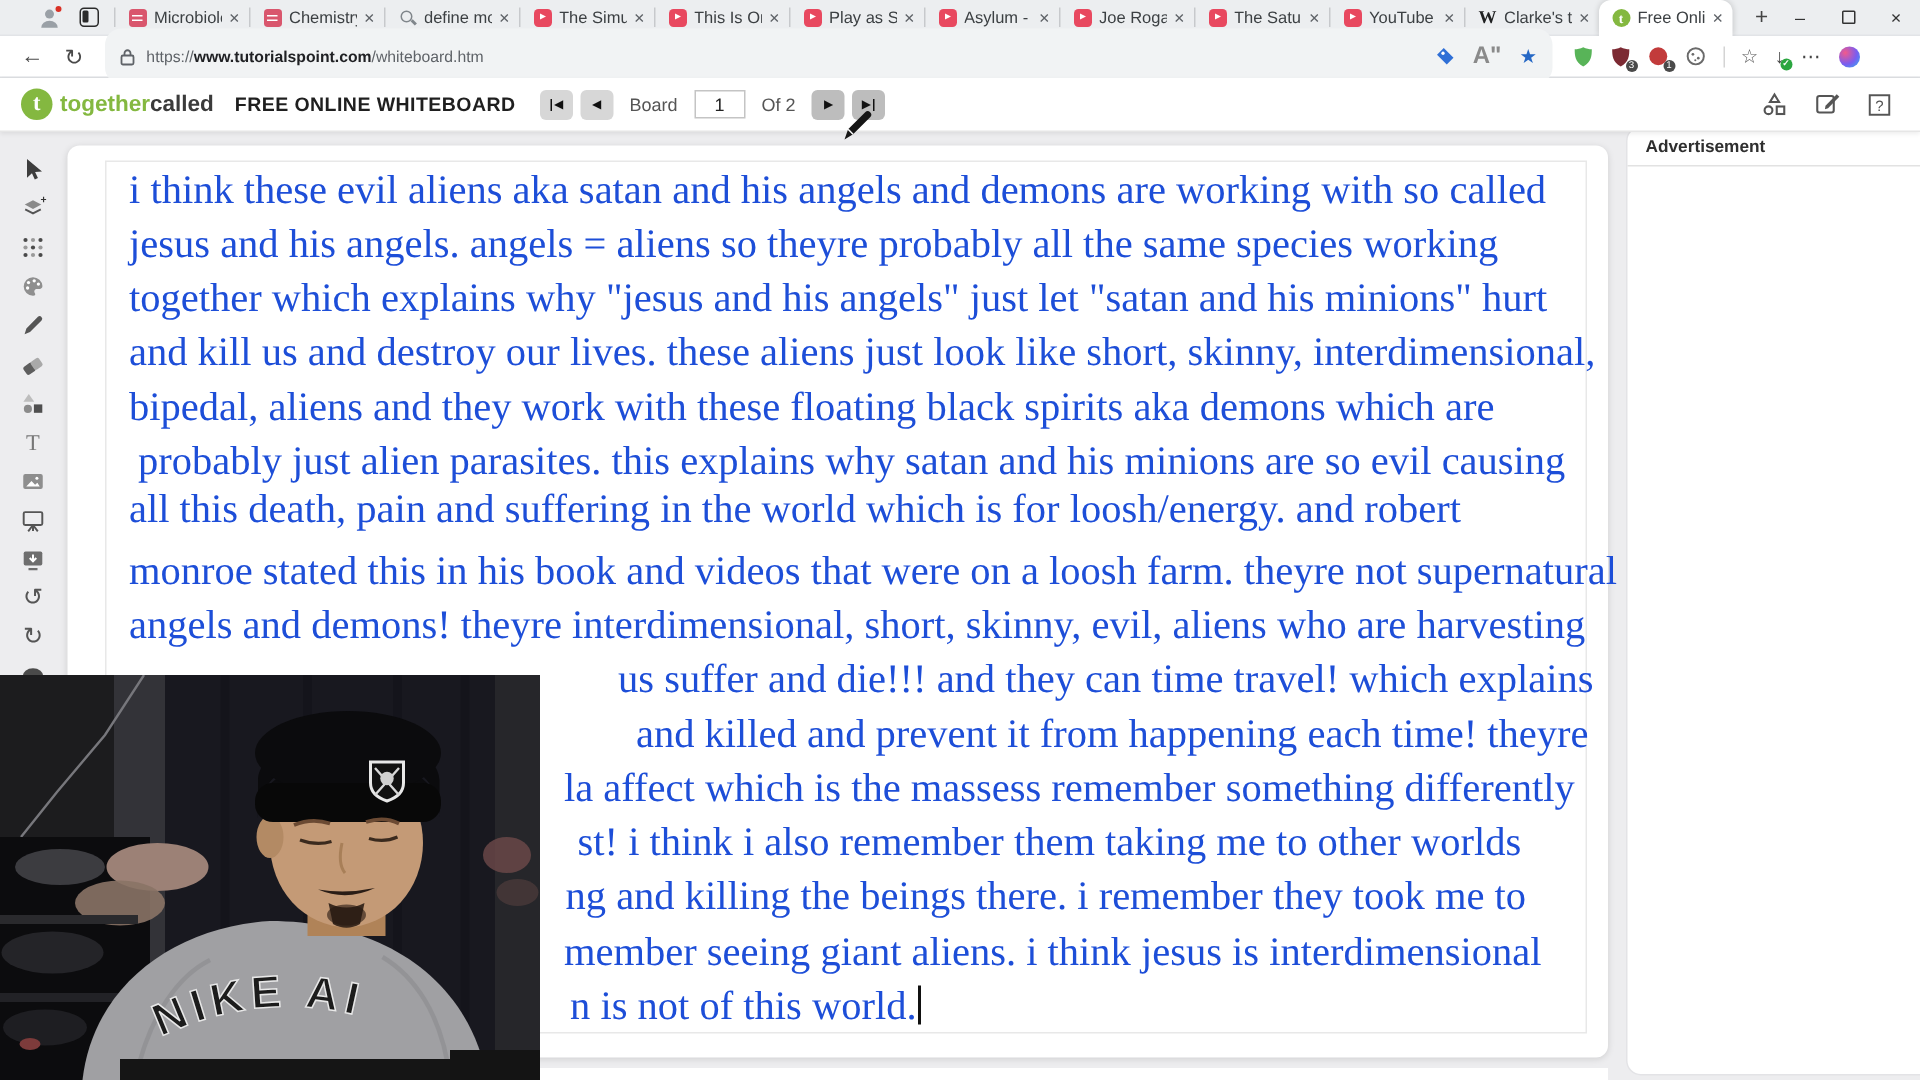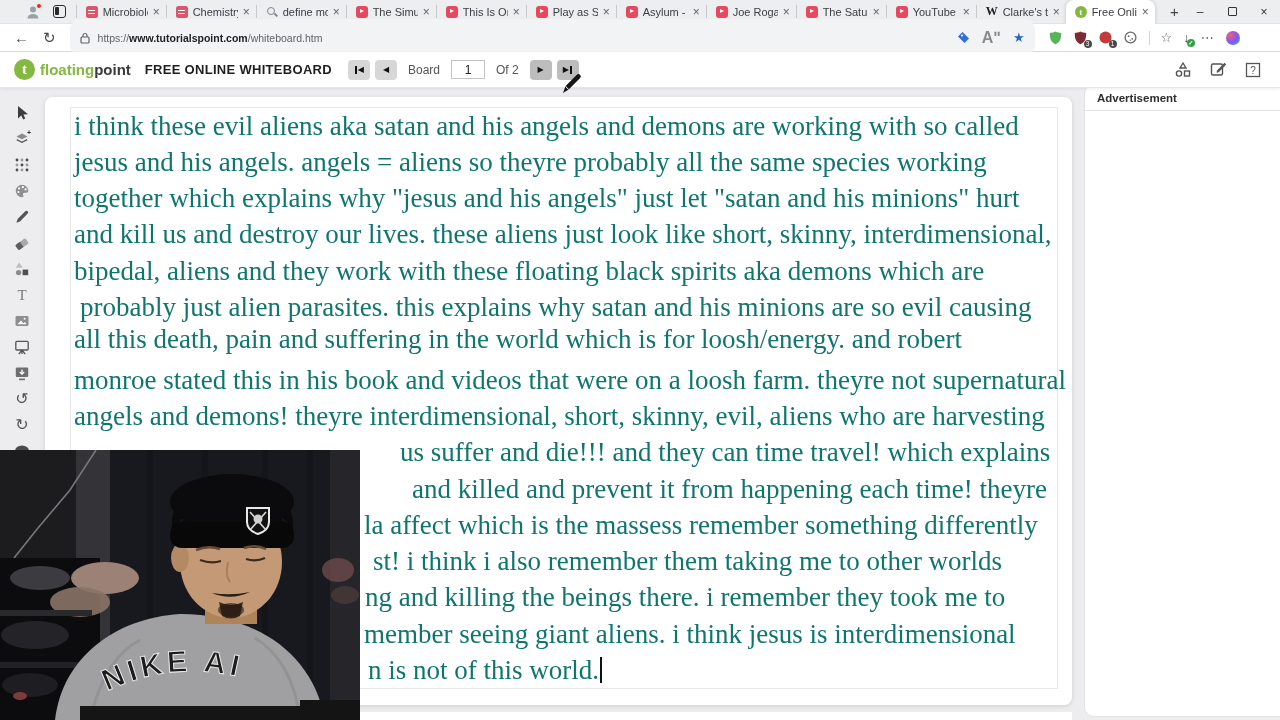--- a/index.html
+++ b/index.html
@@ -92,21 +92,21 @@
   #lefttoolbar { position:absolute; left:0; top:100px; width:44px; display:flex;
                  flex-direction:column; align-items:center; z-index:2; }
   .tool { width:26px; height:26px; display:flex; align-items:center; justify-content:center; }
   .tool span { font-size:16px; color:#555; line-height:16px; }
 
   #card { position:absolute; left:45px; top:97px; width:1027px; height:608px; background:#fff;
           border-radius:8px; box-shadow:0 1px 5px rgba(0,0,0,.13); z-index:1; }
   #textbox { position:absolute; left:25px; top:10px; width:988px; height:582px;
              border:1px solid #e8e8e8; background:#fff; }
   .wline { position:absolute; white-space:nowrap; font-family:"Liberation Serif",serif;
-           font-size:27px; color:#0f766e; z-index:3; }
+           font-size:27px; color:#1d4ed8; z-index:3;margin-left:12px; }
   #caret { display:inline-block; width:1.5px; height:26px; background:#111;
            vertical-align:-4px; margin-left:1px; }
   #bottomstrip { position:absolute; left:45px; top:712px; width:1027px; height:8px;
                  background:#fff; z-index:1; }
 
   
   #adpanel { position:absolute; left:1084px; top:84px; width:206px; height:633px; background:#fff;
              border:1px solid #e3e3e6; border-radius:10px; z-index:1; }
   #ad-label { padding:7px 12px 6px 12px; font-size:11.5px; font-weight:bold; color:#2f2f2f;
               border-bottom:1px solid #e2e2e2; }
@@ -263,21 +263,21 @@
       <span class="vdiv"></span>
       <span id="collections-icon">☆</span>
       <span id="downloads-icon"><span>↓</span><span id="dl-check">✓</span></span>
       <span id="more-icon">⋯</span>
       <span id="copilot-icon"></span>
     </div>
   </div>
 
   <div id="wbheader">
     <div id="tp-logo">t</div>
-    <div id="brand"><span class="g">floating</span><span class="d">point</span></div>
+    <div id="brand"><span class="g">together</span><span class="d">called</span></div>
     <div id="wb-title">FREE ONLINE WHITEBOARD</div>
     <div id="board-nav">
       <div class="bnav light">
           <span class="bar"></span>
           <span>◀</span>
         </div>
       <div class="bnav light">
           <span>◀</span>
         </div>
       <span id="board-label">Board</span>

